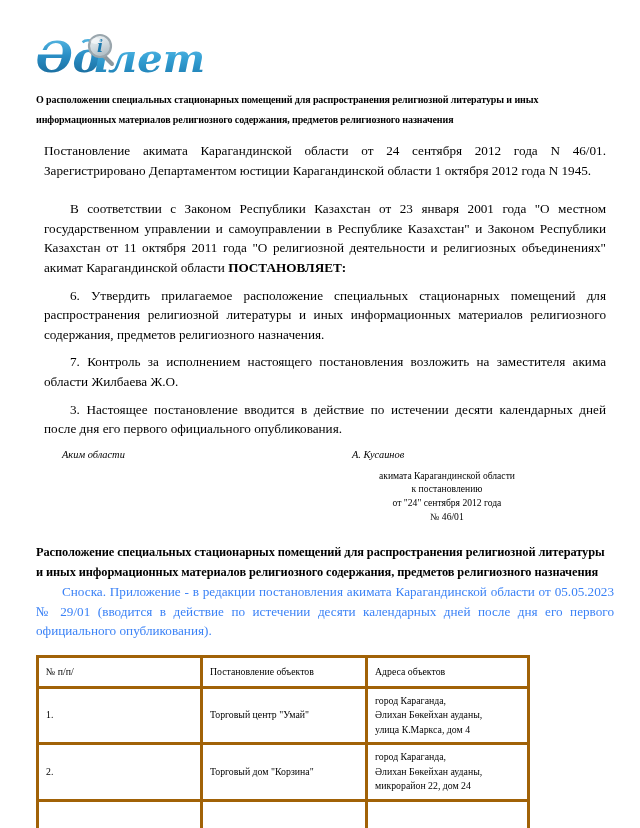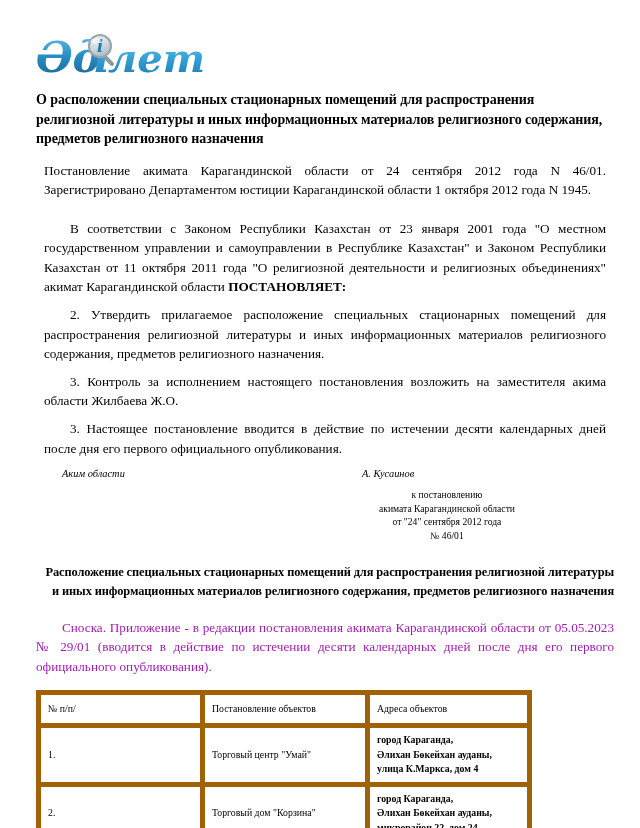--- a/index.html
+++ b/index.html
@@ -38,21 +38,21 @@
   .content {
     position: absolute;
     left: 36px;
     top: 90px;
     width: 578px;
   }
 
   .doc-title {
     font-family: "Liberation Serif", "DejaVu Serif", serif;
     font-weight: bold;
-    font-size: 14px;
+    font-size: 10px;
     line-height: 19.5px;
     text-align: left;
     margin: 0 0 12px 0;
     letter-spacing: -0.1px;
   }
 
   p.body-par {
     font-size: 13.2px;
     line-height: 19.6px;
     text-align: justify;
@@ -75,49 +75,48 @@
     font-size: 10.4px;
   }
   .sign-left {
     position: absolute;
     left: 26px;
     top: 0;
     font-style: italic;
   }
   .sign-right {
     position: absolute;
-    left: 326px;
+    left: 316px;
     top: 0;
   }
 
   
   .appendix-block {
     margin-top: 4px;
     margin-left: 286px;
     width: 250px;
     text-align: center;
     font-size: 9.6px;
     line-height: 13.6px;
   }
   .appendix-block div { white-space: nowrap; }
 
   
   .appendix-heading {
     margin-top: 20px;
     font-weight: bold;
     font-size: 12.4px;
     line-height: 19.5px;
-    text-align: right;
+    text-align: left;
     letter-spacing: -0.1px;
   }
 
   
   .footnote {
-    margin-top: 16px;
-    color: #a21caf;
+    color: #3b82f6;
     font-size: 13.2px;
     line-height: 19.6px;
     text-align: justify;
     text-indent: 26px;
   }
 
   
   table.objects-table {
     margin-top: 14px;
     border-collapse: collapse;
@@ -125,37 +124,36 @@
     table-layout: fixed;
     font-size: 9.8px;
     line-height: 14.5px;
   }
   table.objects-table col.c1 { width: 164px; }
   table.objects-table col.c2 { width: 165px; }
   table.objects-table col.c3 { width: 162px; }
 
   table.objects-table td,
   table.objects-table th {
-    border: 5px solid #a16207;
+    border: 3px solid #a16207;
     padding: 5px 7px;
     text-align: left;
     vertical-align: middle;
     font-weight: normal;
   }
   table.objects-table thead th {
     height: 18px;
     vertical-align: middle;
   }
   table.objects-table tbody td {
     height: 40px;
   }
   table.objects-table td.addr {
     vertical-align: top;
     padding-top: 5px;
-    font-weight: bold;
   }
   table.objects-table td.addr .aline { display: block; }
   table.objects-table tr.empty-row td { height: 34px; }
 </style>
 </head>
 <body>
 
 <div class="page">
 
   <div class="logo-block">
@@ -196,34 +194,34 @@
   <div class="content">
 
     <div class="doc-title">О расположении специальных стационарных помещений для распространения религиозной литературы и иных информационных материалов религиозного содержания, предметов религиозного назначения</div>
 
     <p class="body-par">Постановление акимата Карагандинской области от 24 сентября 2012 года N 46/01. Зарегистрировано Департаментом юстиции Карагандинской области 1 октября 2012 года N 1945.</p>
 
     <div class="spacer-s"></div>
 
     <p class="body-par indented"><span>В соответствии с Законом Республики Казахстан от 23 января 2001 года "О местном государственном управлении и самоуправлении в Республике Казахстан" и Законом Республики Казахстан от 11 октября 2011 года "О религиозной деятельности и религиозных объединениях" акимат Карагандинской области </span><span class="b-strong">ПОСТАНОВЛЯЕТ:</span></p>
 
-    <p class="body-par indented">2. Утвердить прилагаемое расположение специальных стационарных помещений для распространения религиозной литературы и иных информационных материалов религиозного содержания, предметов религиозного назначения.</p>
-
-    <p class="body-par indented">3. Контроль за исполнением настоящего постановления возложить на заместителя акима области Жилбаева Ж.О.</p>
+    <p class="body-par indented">6. Утвердить прилагаемое расположение специальных стационарных помещений для распространения религиозной литературы и иных информационных материалов религиозного содержания, предметов религиозного назначения.</p>
+
+    <p class="body-par indented">7. Контроль за исполнением настоящего постановления возложить на заместителя акима области Жилбаева Ж.О.</p>
 
     <p class="body-par indented">3. Настоящее постановление вводится в действие по истечении десяти календарных дней после дня его первого официального опубликования.</p>
 
     <div class="sign-row">
       <span class="sign-left">Аким области</span>
       <span class="sign-right">А. Кусаинов</span>
     </div>
 
     <div class="appendix-block">
+      <div>акимата Карагандинской области</div>
       <div>к постановлению</div>
-      <div>акимата Карагандинской области</div>
       <div>от "24" сентября 2012 года</div>
       <div>№ 46/01</div>
     </div>
 
     <div class="appendix-heading">Расположение специальных стационарных помещений для распространения религиозной литературы и иных информационных материалов религиозного содержания, предметов религиозного назначения</div>
 
     <div class="footnote">Сноска. Приложение - в редакции постановления акимата Карагандинской области от 05.05.2023 № 29/01 (вводится в действие по истечении десяти календарных дней после дня его первого официального опубликования).</div>
 
     <table class="objects-table">
       <colgroup>

